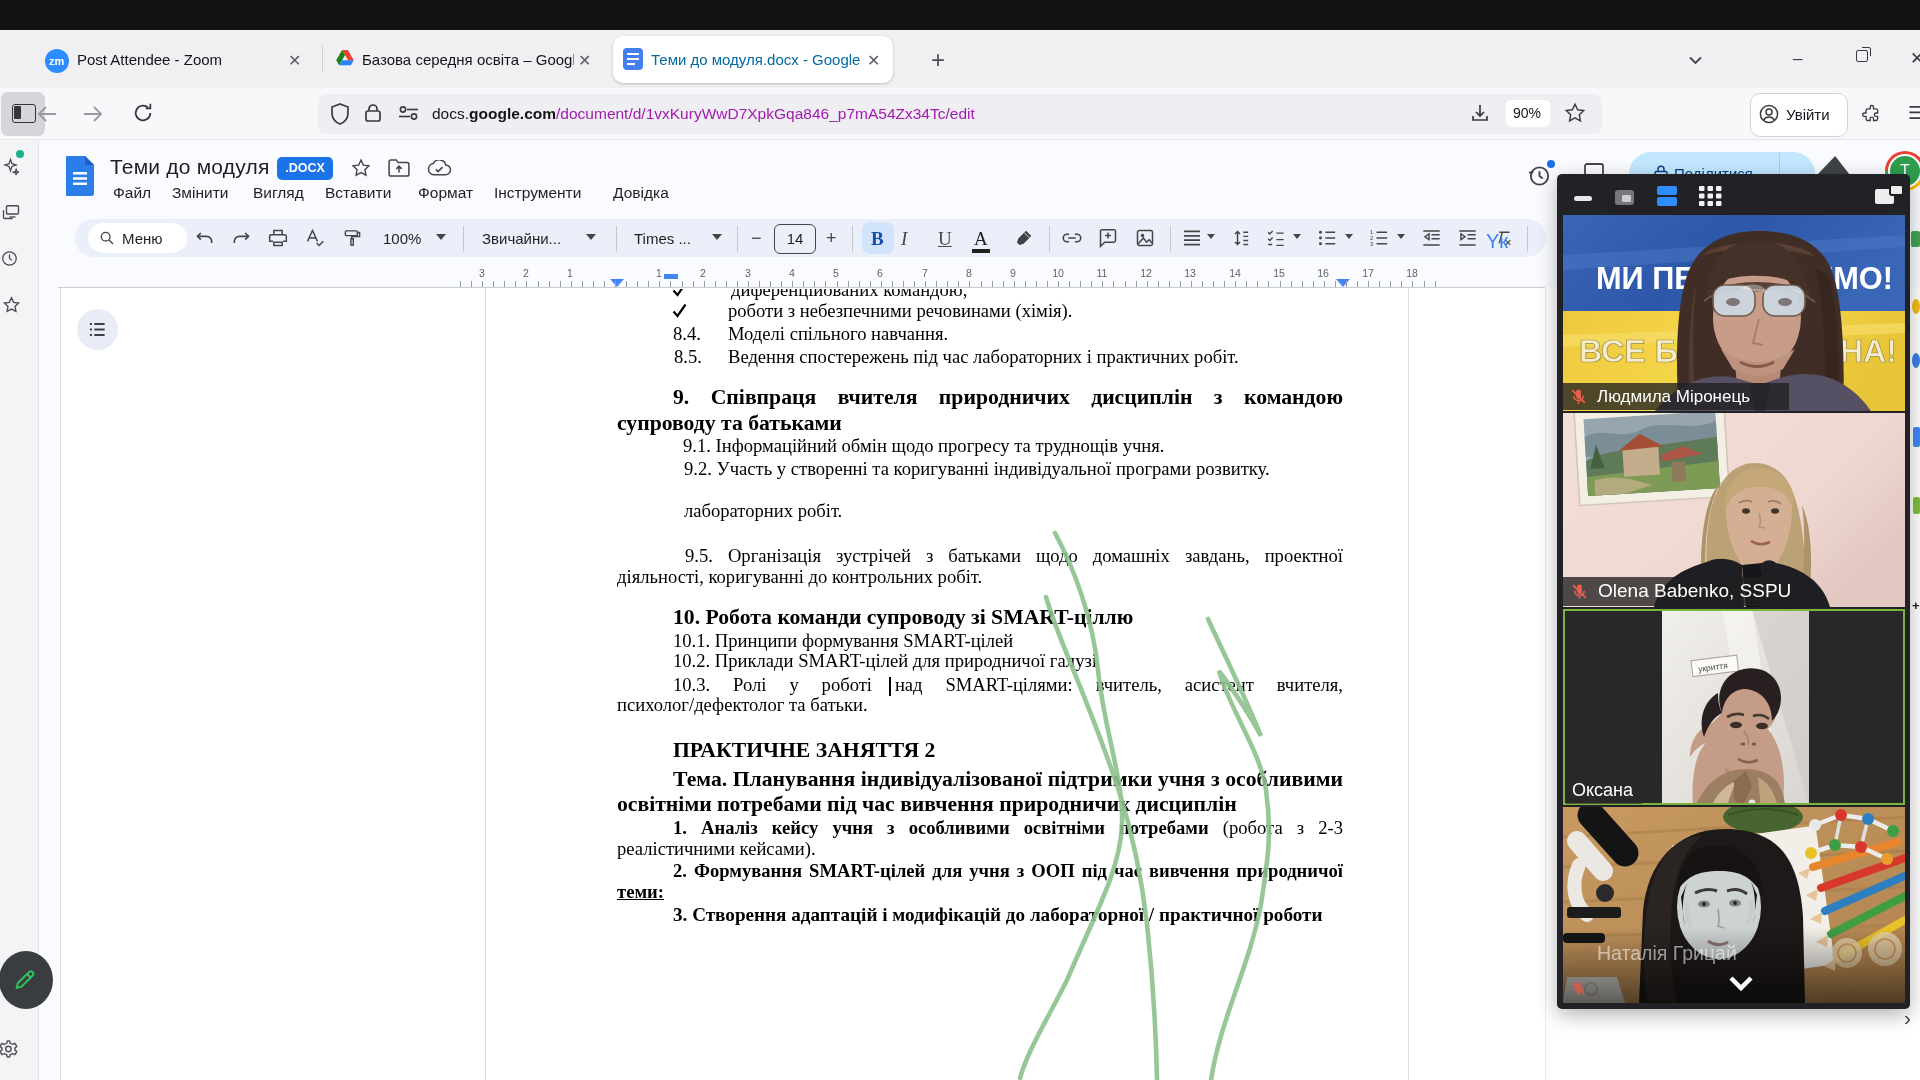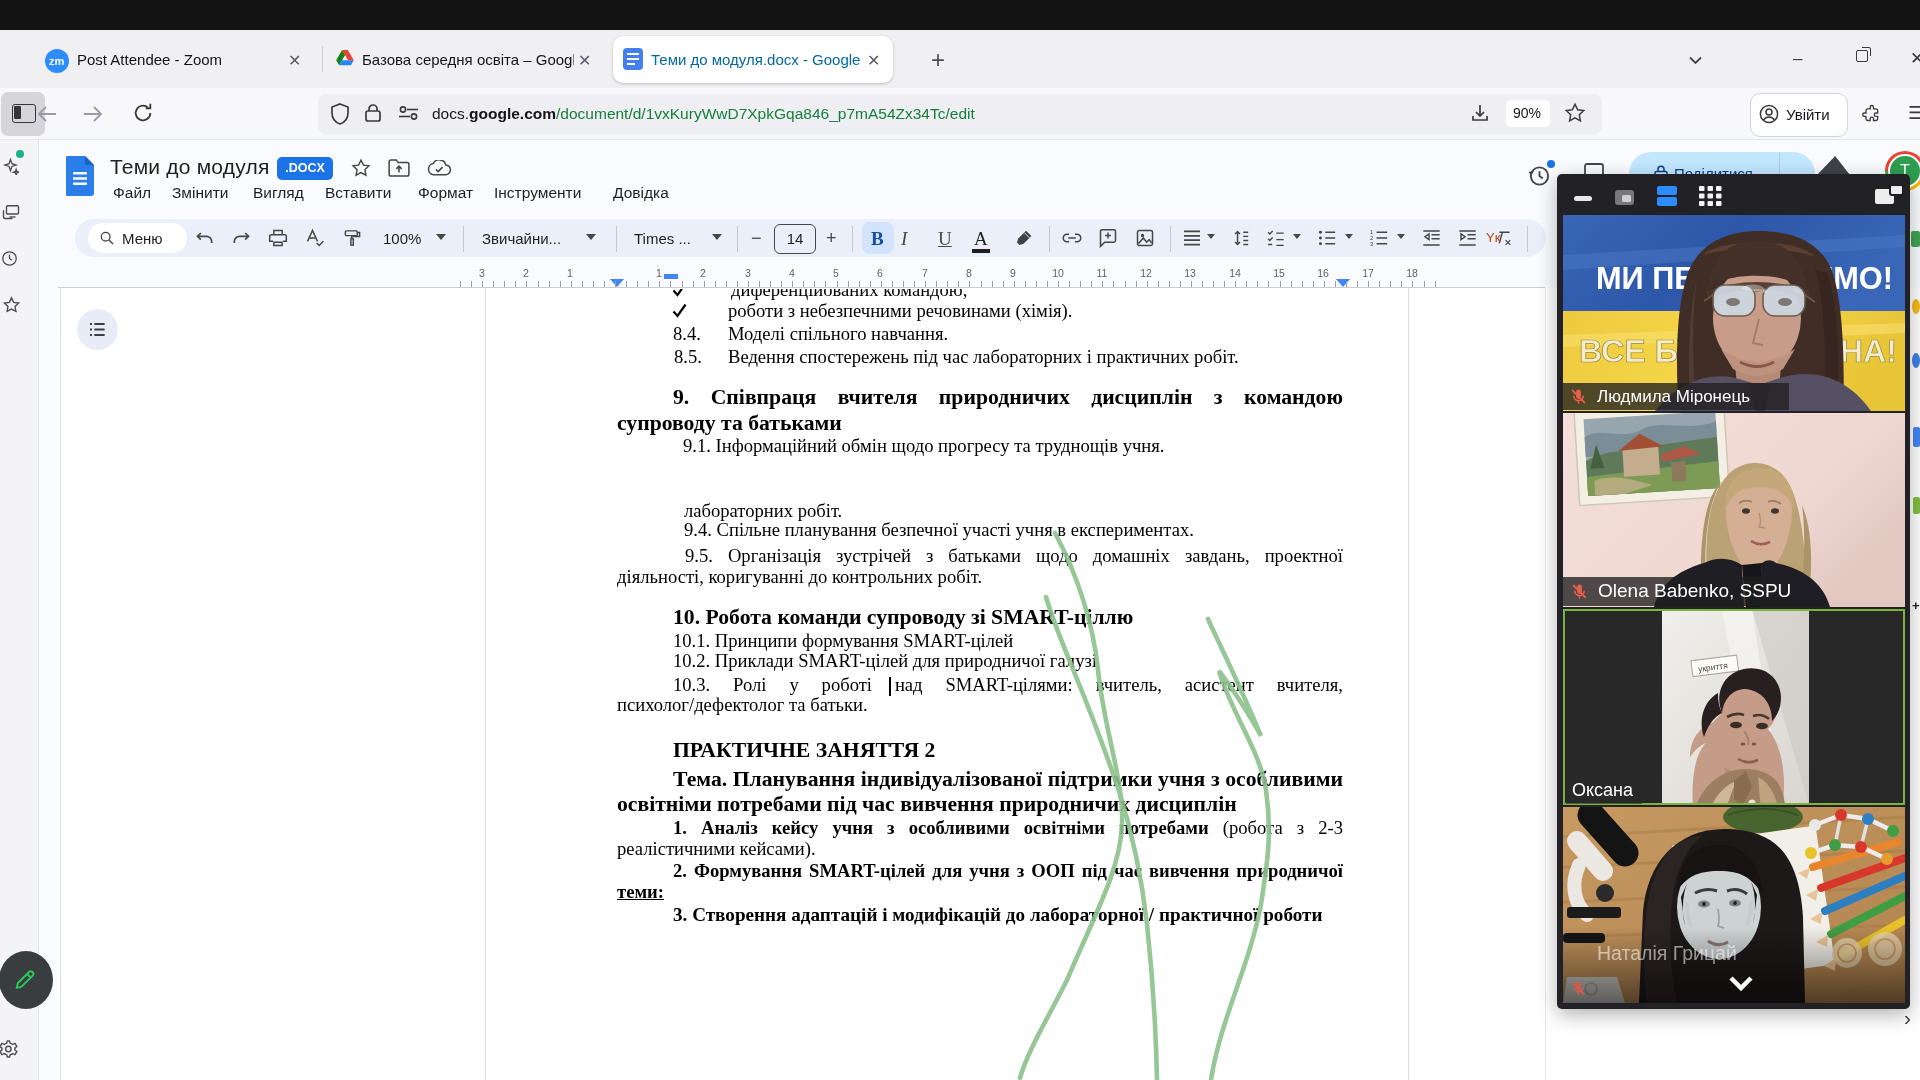--- a/index.html
+++ b/index.html
@@ -84,21 +84,21 @@
     </svg>
   </div>
 <div class="abs" style="left:398px;top:106px;width:22px;height:14px">
 <svg width="22" height="14" viewBox="0 0 22 14">
       <circle cx="5" cy="3.5" r="2.6" fill="none" stroke="#3a3a40" stroke-width="1.6"></circle>
       <line x1="9" y1="3.5" x2="20" y2="3.5" stroke="#3a3a40" stroke-width="1.6"></line>
       <circle cx="16" cy="10.5" r="2.6" fill="none" stroke="#3a3a40" stroke-width="1.6"></circle>
       <line x1="1" y1="10.5" x2="12" y2="10.5" stroke="#3a3a40" stroke-width="1.6"></line>
     </svg>
   </div>
-<div class="abs" style="left:432px;top:105px;font-size:15.5px;color:#15141a">docs.<b style="font-weight:bold">google.com</b><span style="color:#15803d">/document/d/1vxKuryWwD7XpkGqa846_p7mA54Zx34Tc/edit</span></div>
+<div class="abs" style="left:432px;top:105px;font-size:15.5px;color:#15141a">docs.<b style="font-weight:bold">google.com</b><span style="color:#a21caf">/document/d/1vxKuryWwD7XpkGqa846_p7mA54Zx34Tc/edit</span></div>
 <div class="abs" style="left:1470px;top:103px;width:20px;height:20px">
 <svg width="20" height="20" viewBox="0 0 20 20">
       <path d="M3 13v4h14v-4M10 2v10M6 9l4 4 4-4" fill="none" stroke="#3a3a40" stroke-width="1.7"></path>
     </svg>
   </div>
 <div class="abs" style="left:1506px;top:100px;width:44px;height:27px;background:#fff;border-radius:5px"></div>
 <div class="abs" style="left:1513px;top:105px;font-size:14px;color:#15141a">90%</div>
 <div class="abs" style="left:1564px;top:102px;width:22px;height:22px">
 <svg width="22" height="22" viewBox="0 0 24 24">
       <path d="M12 2.5l2.9 6 6.6.9-4.8 4.6 1.2 6.5L12 17.4 6.1 20.5l1.2-6.5L2.5 9.4l6.6-.9z" fill="none" stroke="#3a3a40" stroke-width="1.6"></path>
@@ -355,21 +355,21 @@
       <path d="M1 2.5h20M1 19.5h20M11 7h10M11 12h10M3 6l5 3.5L3 13z" fill="none" stroke="#444746" stroke-width="1.7"></path>
     </svg>
   </div>
 <div class="abs" style="left:1494px;top:229px;width:20px;height:19px">
     <svg width="20" height="19" viewBox="0 0 24 24">
       <path d="M6 4h13M10 4l-4 14" fill="none" stroke="#444746" stroke-width="1.8"></path>
       <path d="M14 14l6 6M20 14l-6 6" stroke="#444746" stroke-width="1.6"></path>
     </svg>
   </div>
 <div class="abs" style="left:1527px;top:226px;width:1px;height:26px;background:#c4c7cc"></div>
-<div class="abs" style="left:1486px;top:230px;font-size:13px;color:#c2410c">Yк</div>
+<div class="abs" style="left:1486px;top:230px;font-size:20px;color:#3b82f6">Yк</div>
 
 <div id="ruler" class="abs" style="left:58px;top:264px;width:1487px;height:24px"></div>
 <div class="abs" style="left:58px;top:287px;width:1487px;height:1px;background:#c9ccd1"></div>
 
 <div class="abs" style="left:610px;top:279px;width:0;height:0;border-left:7px solid transparent;border-right:7px solid transparent;border-top:8px solid #4285f4"></div>
 <div class="abs" style="left:664px;top:274px;width:14px;height:5px;background:#4285f4"></div>
 <div class="abs" style="left:1336px;top:279px;width:0;height:0;border-left:7px solid transparent;border-right:7px solid transparent;border-top:8px solid #4285f4"></div>
 
 <div class="abs" style="left:58px;top:288px;width:1862px;height:792px;background:#fff"></div>
 <div class="abs" style="left:60px;top:288px;width:1px;height:792px;background:#dadce0"></div>
@@ -420,22 +420,22 @@
         <path d="M1.5 7.5l4 4.5L13.5 .5" fill="none" stroke="#000" stroke-width="2.2"></path>
       </svg>
 <div class="docline" style="left:728px;top:300px;">роботи з небезпечними речовинами (хімія).</div>
 <div class="docline" style="left:673px;top:323px;text-align:center;">8.4.</div>
 <div class="docline" style="left:728px;top:323px;">Моделі спільного навчання.</div>
 <div class="docline" style="left:674px;top:346px;">8.5.</div>
 <div class="docline" style="left:728px;top:346px;">Ведення спостережень під час лабораторних і практичних робіт.</div>
 <div class="docjust j hd" style="left:673px;top:385px;width:670px;height:26px;overflow:hidden;line-height:24px"><b>9. Співпраця вчителя природничих дисциплін з командою</b></div>
 <div class="docline" style="left:617px;top:411px;font-size:21.7px"><b>супроводу та батьками</b></div>
 <div class="docline" style="left:683px;top:435px;">9.1. Інформаційний обмін щодо прогресу та труднощів учня.</div>
+<div class="docline" style="left:684px;top:458px;">9.2. Участь у створенні та коригуванні індивідуальної програми розвитку.</div>
 <div class="docline" style="left:684px;top:500px;">лабораторних робіт.</div>
-<div class="docline" style="left:684px;top:519px;">9.4. Спільне планування безпечної участі учня в експериментах.</div>
 <div class="docjust j" style="left:685px;top:545px;width:658px;height:24px;overflow:hidden;line-height:22px">9.5. Організація зустрічей з батьками щодо домашніх завдань, проектної</div>
 <div class="docline" style="left:617px;top:566px;">діяльності, коригуванні до контрольних робіт.</div>
 <div class="docline" style="left:673px;top:605px;font-size:21.7px"><b>10. Робота команди супроводу зі SMART-ціллю</b></div>
 <div class="docline" style="left:673px;top:630px;">10.1. Принципи формування SMART-цілей</div>
 <div class="docline" style="left:673px;top:650px;">10.2. Приклади SMART-цілей для природничої галузі</div>
 <div class="docjust j" style="left:673px;top:674px;width:670px;height:24px;overflow:hidden;line-height:22px">10.3. Ролі у роботі над SMART-цілями: вчитель, асистент вчителя,</div>
 <div class="docline" style="left:617px;top:694px;">психолог/дефектолог та батьки.</div>
 <div class="docline" style="left:673px;top:738px;font-size:21.7px"><b>ПРАКТИЧНЕ ЗАНЯТТЯ 2</b></div>
 <div class="docjust j hd" style="left:673px;top:767px;width:670px;height:27px;overflow:hidden;line-height:25px"><b>Тема. Планування індивідуалізованої підтримки учня з особливими</b></div>
 <div class="docline" style="left:617px;top:792px;font-size:21.7px"><b>освітніми потребами під час вивчення природничих дисциплін</b></div>

